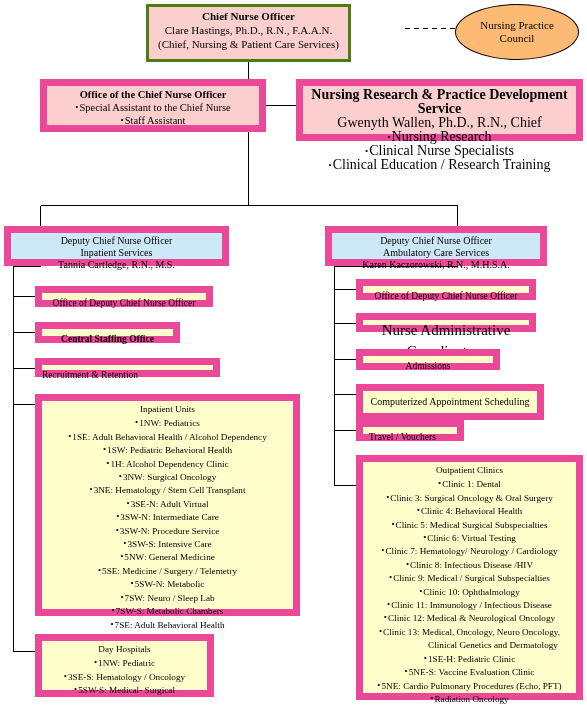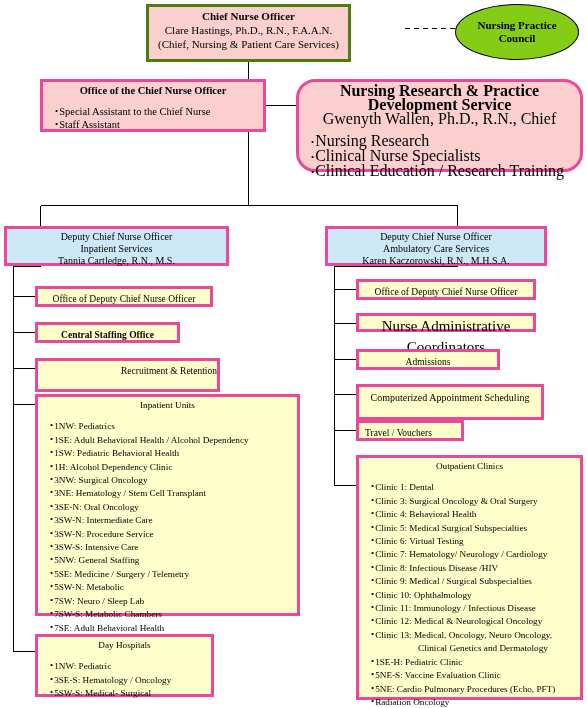--- a/index.html
+++ b/index.html
@@ -11,21 +11,21 @@
   #chart{
     position:relative;
     width:587px;
     height:708px;
     overflow:hidden;
     background:#ffffff;
   }
   .box{
     position:absolute;
     box-sizing:border-box;
-    border:3px solid #ec4899;
+    border:7px solid #ec4899;
     background:#ffffcc;
     z-index:3;
   }
   .pink{background:#fbcfce;}
   .blue{background:#cce8f7;}
   .cno{
     border:3px solid #4d7c0f;
     background:#fbcfce;
   }
   .title{
@@ -35,45 +35,46 @@
   }
   .ctr{text-align:center;display:block;}
   .lines{
     position:absolute;
     left:0;top:0;width:587px;height:708px;
     z-index:1;
     pointer-events:none;
   }
   ul.items{
     list-style:none;
-    margin:8px;
+    margin:0;
     padding:0;
+    text-align:center;
   }
   ul.items li{
     margin:0;
     padding:0 0 0 0;
     white-space:nowrap;
   }
   ul.items li:before{
     content:"\2022";
     font-size:9px;
     margin-right:1px;
     vertical-align:1px;
   }
   ul.items li.cont:before{content:"";}
   .oval{
     position:absolute;
     border:1px solid #000;
-    background:#84cc16;
+    background:#fdba74;
     border-radius:50%;
     display:flex;
     align-items:center;
     justify-content:center;
     text-align:center;
-    font-weight:bold;
+    font-weight:normal;
     z-index:3;
     box-sizing:border-box;
   }
   .pad{padding:2px 4px;}
 </style>
 </head>
 <body>
 
 <div id="chart">
 
@@ -127,21 +128,21 @@
   </div>
 
   <div class="box pink pad" style="left:40px;top:79px;width:226px;height:53px;font-size:10.5px;line-height:13px;">
     <span class="title">Office of the Chief Nurse Officer</span>
     <ul class="items">
       <li>Special Assistant to the Chief Nurse</li>
       <li>Staff Assistant</li>
     </ul>
   </div>
 
-  <div class="box pink pad" style="left:296px;top:79px;width:287px;height:93px;font-size:16px;line-height:14px;border-radius:19px;">
+  <div class="box pink pad" style="left:296px;top:79px;width:287px;height:62px;font-size:14px;line-height:14px;">
     <span class="title">Nursing Research &amp; Practice  Development Service</span>
     <span class="ctr">Gwenyth Wallen, Ph.D., R.N., Chief</span>
     <ul class="items">
       <li>Nursing Research</li>
       <li>Clinical Nurse Specialists</li>
       <li>Clinical Education / Research Training</li>
     </ul>
   </div>
 
   <div class="box blue pad" style="left:4px;top:226px;width:225px;height:40px;font-size:10px;line-height:12px;">
@@ -155,38 +156,38 @@
     <span class="ctr">Ambulatory Care Services</span>
     <span class="ctr">Karen Kaczorowski,  R.N., M.H.S.A.</span>
   </div>
 
   <div class="box" style="left:35px;top:286px;width:178px;height:21px;font-size:9.5px;line-height:21px;text-align:center;">
     <span>Office of Deputy Chief Nurse Officer</span>
   </div>
   <div class="box" style="left:35px;top:322px;width:145px;height:21px;font-size:9.5px;line-height:21px;text-align:center;font-weight:bold;">
     <span>Central Staffing Office</span>
   </div>
-  <div class="box" style="left:35px;top:358px;width:185px;height:34px;font-size:9.5px;line-height:21px;text-align:right;">
+  <div class="box" style="left:35px;top:358px;width:185px;height:19px;font-size:9.5px;line-height:21px;text-align:left;">
     <span>Recruitment &amp; Retention</span>
   </div>
 
   <div class="box pad" style="left:35px;top:394px;width:265px;height:222px;font-size:9.2px;line-height:12.4px;">
     <span class="ctr" style="margin-bottom:1px;">Inpatient Units</span>
     <ul class="items">
       <li>1NW: Pediatrics</li>
       <li>1SE: Adult Behavioral  Health / Alcohol Dependency</li>
       <li>1SW: Pediatric Behavioral  Health</li>
       <li>1H: Alcohol Dependency  Clinic</li>
       <li>3NW: Surgical  Oncology</li>
       <li>3NE: Hematology / Stem Cell Transplant</li>
-      <li>3SE-N: Oral Oncology</li>
+      <li>3SE-N: Adult Virtual</li>
       <li>3SW-N: Intermediate  Care</li>
       <li>3SW-N: Procedure  Service</li>
       <li>3SW-S: Intensive Care</li>
-      <li>5NW:  General  Staffing</li>
+      <li>5NW:  General  Medicine</li>
       <li>5SE: Medicine / Surgery / Telemetry</li>
       <li>5SW-N: Metabolic</li>
       <li>7SW: Neuro / Sleep Lab</li>
       <li>7SW-S: Metabolic  Chambers</li>
       <li>7SE: Adult Behavioral  Health</li>
     </ul>
   </div>
 
   <div class="box pad" style="left:35px;top:634px;width:179px;height:63px;font-size:9.2px;line-height:12.4px;">
     <span class="ctr" style="margin-bottom:1px;">Day Hospitals</span>

